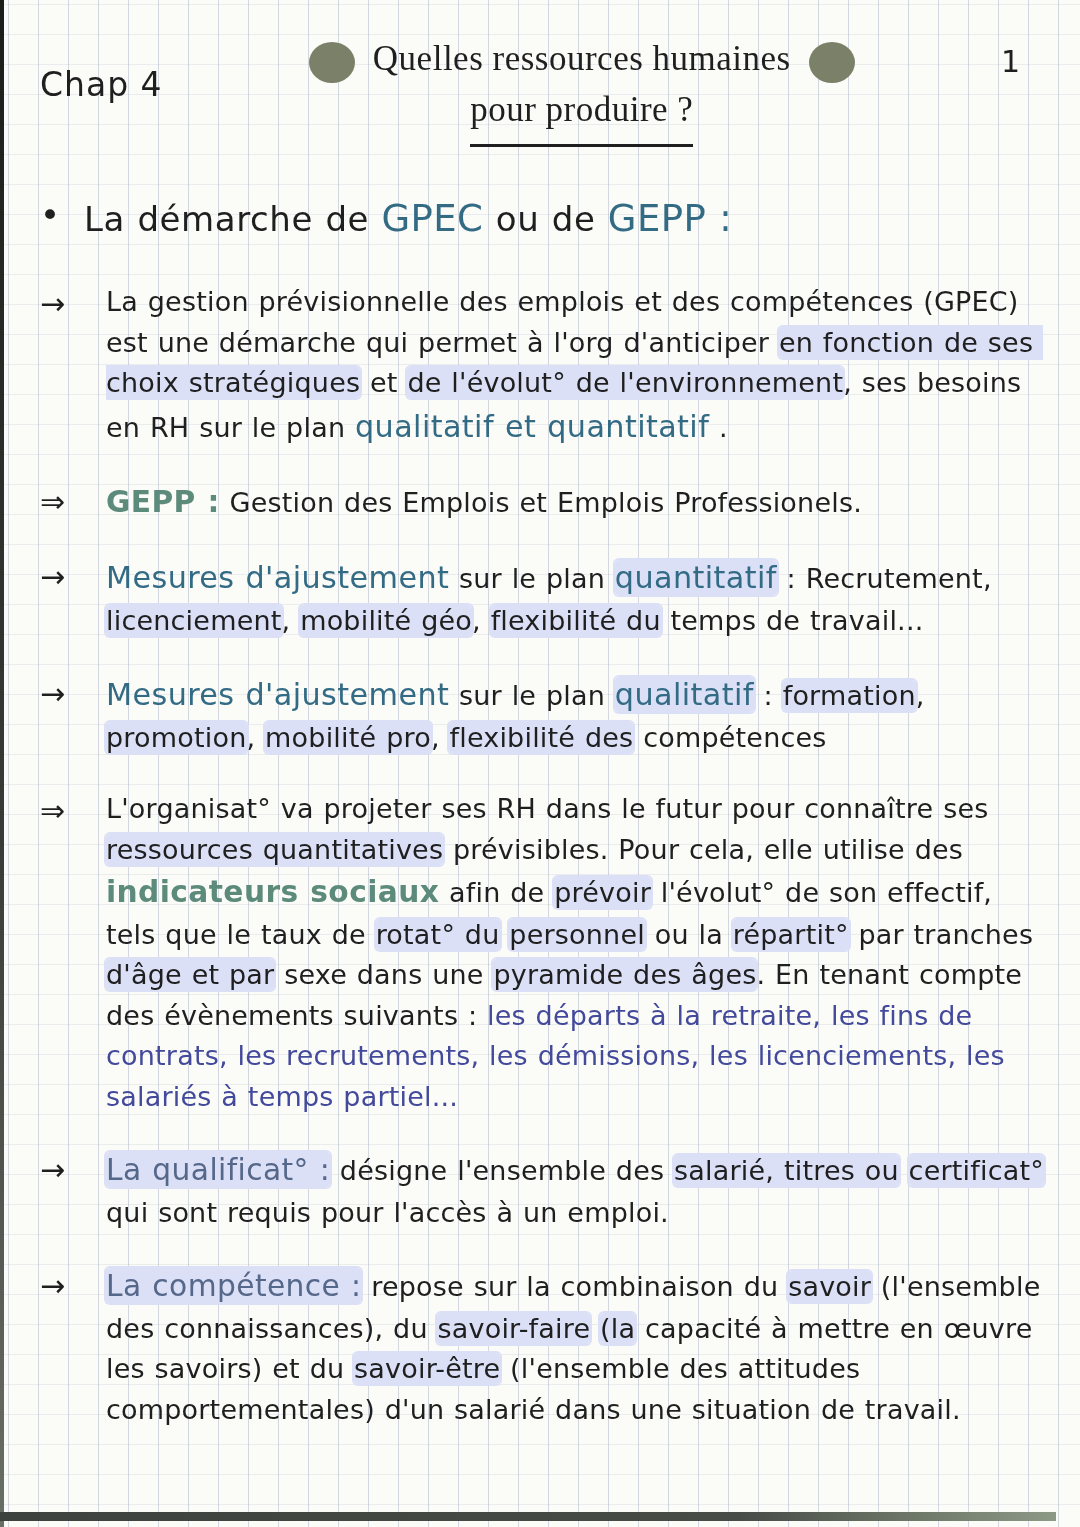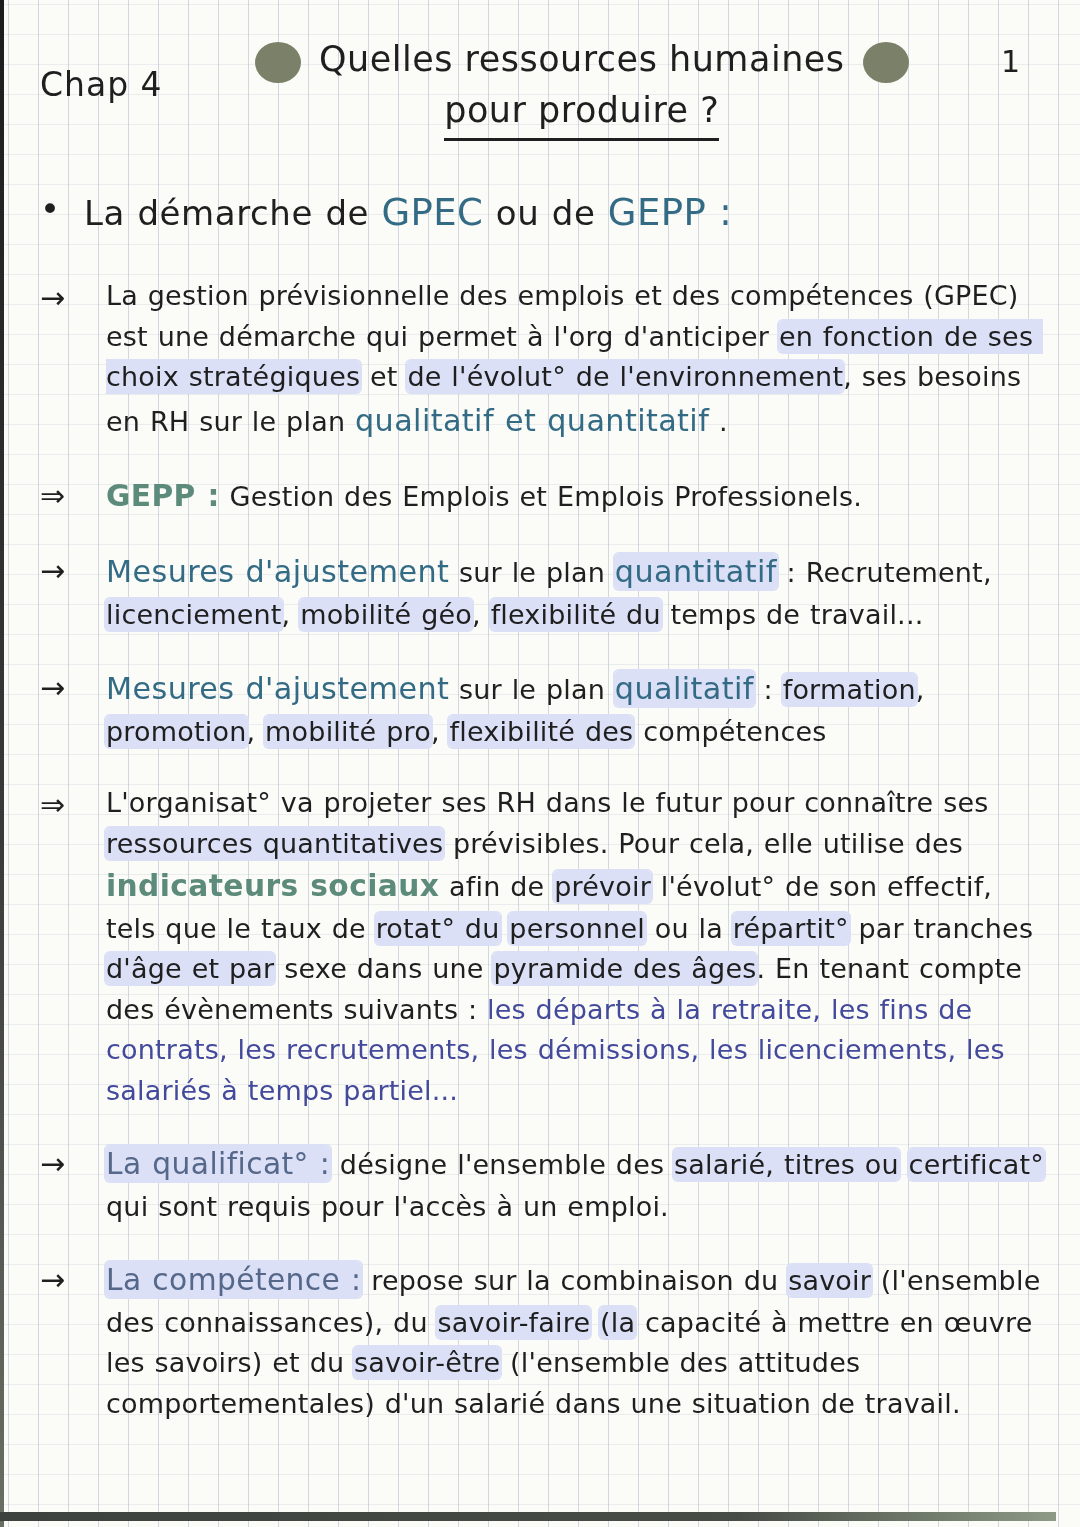--- a/index.html
+++ b/index.html
@@ -31,24 +31,24 @@
   
   .edge-left{position:absolute;left:0;top:0;width:4px;height:100%;
     background:linear-gradient(to bottom,#1c1c1c 0%,#3a3a3a 55%,#6a6f66 100%);}
   .edge-bottom{position:absolute;left:0;bottom:6px;width:1056px;height:9px;
     background:linear-gradient(to right,#3d423e 0%,#474c46 70%,#8d9a85 100%);}
   .page{position:relative;padding:34px 34px 0 40px;height:100%;}
 
   
   header{display:flex;align-items:flex-start;margin-bottom:44px;}
   .chapter{font-size:33px;letter-spacing:1px;padding-top:31px;white-space:nowrap;}
-  .title-wrap{flex:1;display:flex;align-items:flex-start;justify-content:center;gap:18px;}
+  .title-wrap{flex:1;display:flex;align-items:flex-start;justify-content:center;gap:18px;font-family:Liberation Serif, serif;}
   .dot{width:46px;height:41px;border-radius:50%;background:var(--dot);flex:none;margin-top:8px;}
   .title{text-align:center;font-size:35px;line-height:1.45;letter-spacing:.5px;}
-  .title .line2{display:inline-block;border-bottom:3px solid var(--ink);padding-bottom:2px;}
+  .title .line2{display:inline-block;border-bottom:3px solid var(--ink);padding-bottom:8px;}
   .page-num{font-size:30px;padding:10px 26px 0 0;}
 
   
   .section{display:flex;gap:14px;margin-bottom:31px;}
   .marker{flex:none;width:52px;font-size:30px;line-height:1.35;text-align:left;padding-top:2px;}
   .text{flex:1;font-size:27px;line-height:1.5;letter-spacing:.2px;word-spacing:1px;}
   .section.heading{margin-bottom:36px;}
   .section.heading .marker{width:30px;font-size:34px;}
   .section.heading .text{font-size:34px;letter-spacing:.6px;}
   .section.heading .seg.teal{font-size:37px;}

